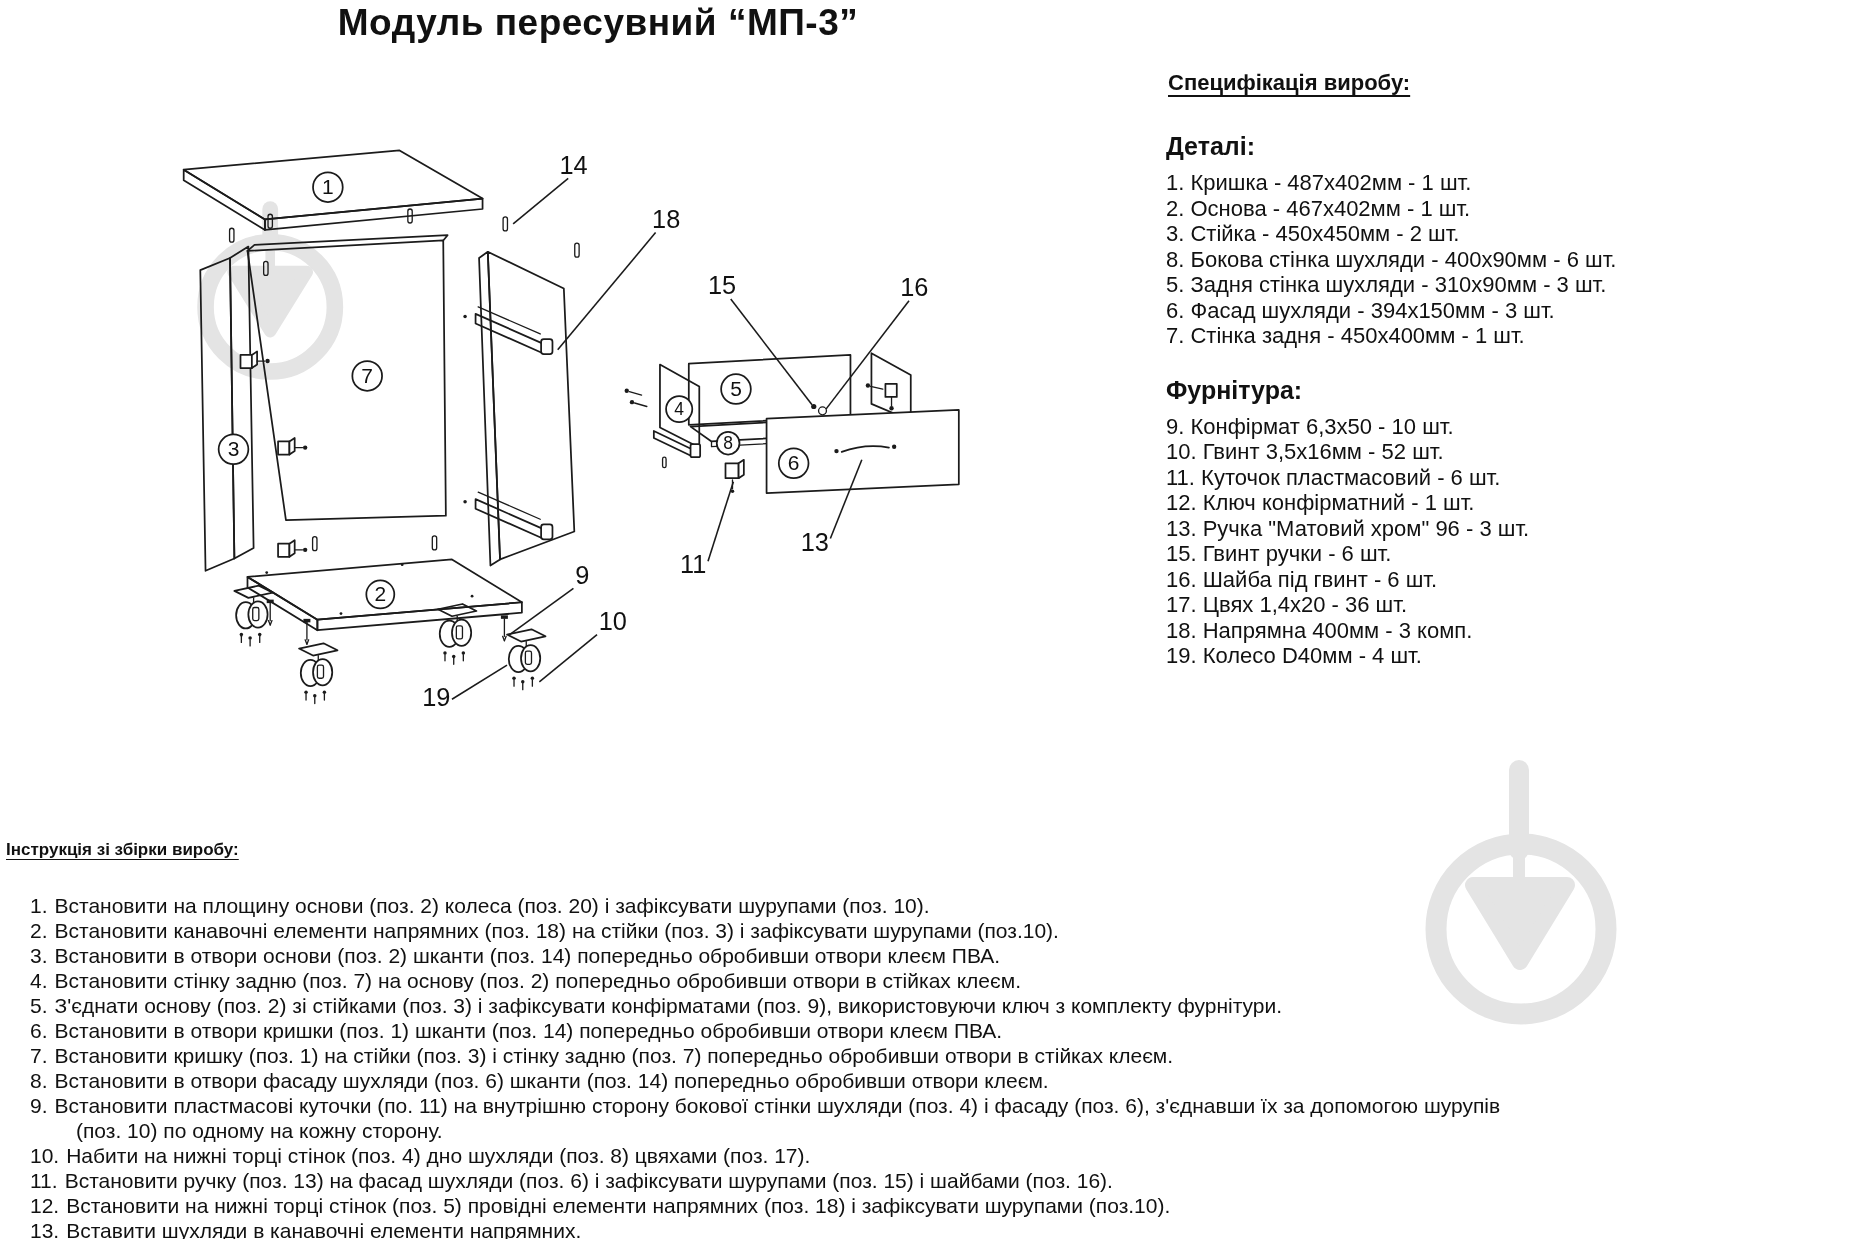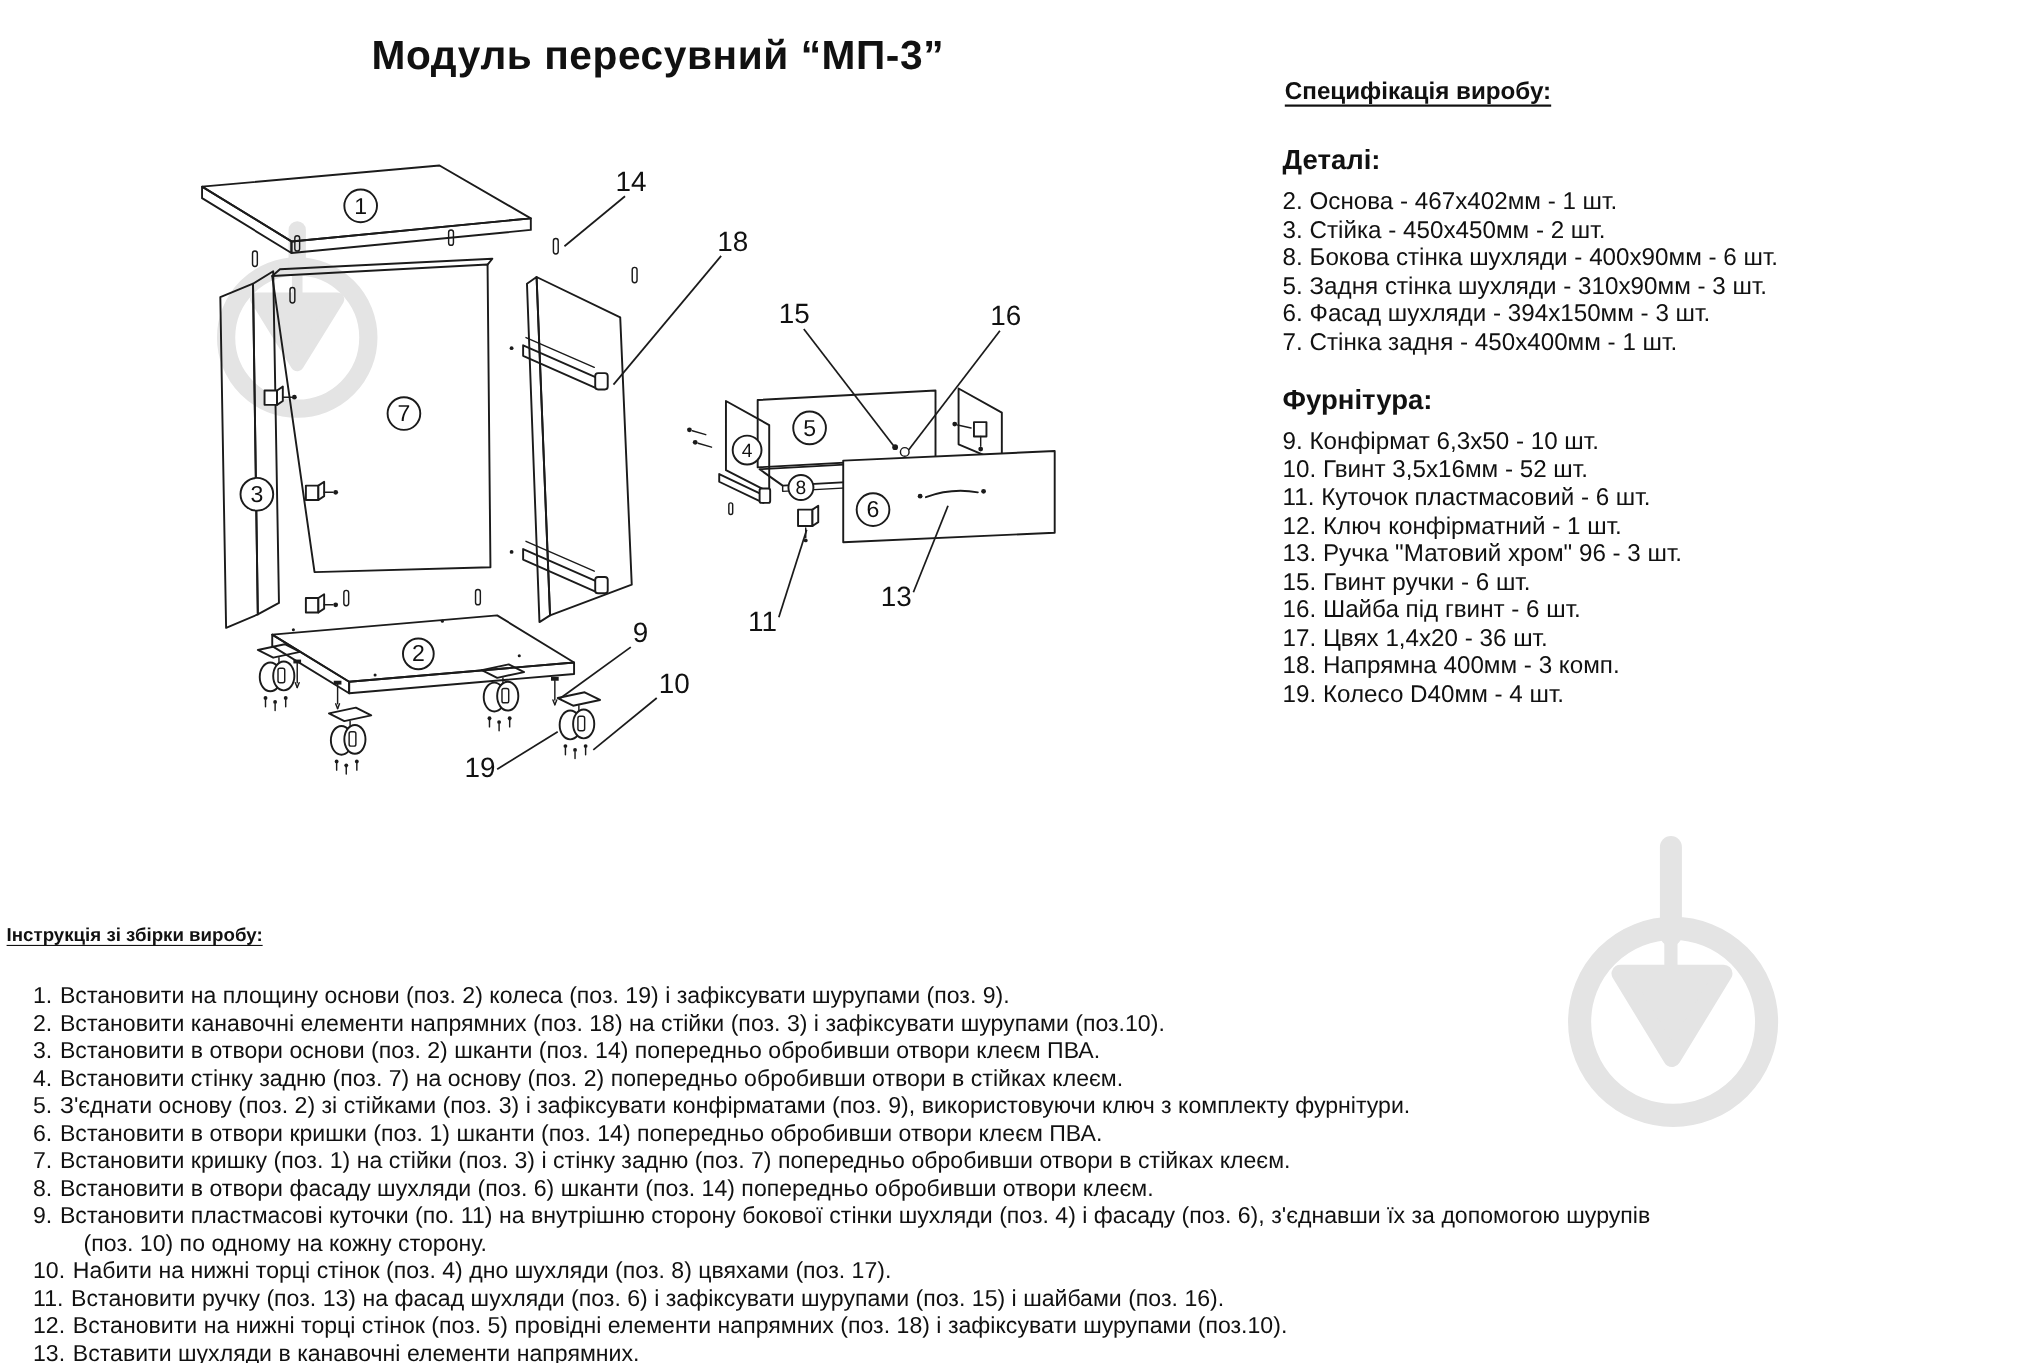--- a/index.html
+++ b/index.html
@@ -3,21 +3,21 @@
 <meta charset="utf-8">
 <style>
   html,body{margin:0;padding:0;}
   body{
     width:1857px;height:1239px;background:#ffffff;position:relative;overflow:hidden;
     font-family:"Liberation Sans", sans-serif;color:#111;
   }
   .abs{position:absolute;}
   .title{
     top:2px;left:0;width:1196px;text-align:center;
-    font-size:37px;font-weight:bold;letter-spacing:0.5px;margin-top:28px;
+    font-size:37px;font-weight:bold;letter-spacing:0.5px;
   }
   
   .spec{left:1166px;top:70px;width:690px;}
   .spec-heading{
     font-size:22px;font-weight:bold;text-decoration:underline;
     text-underline-offset:5px;margin:0 0 36px 2px;white-space:nowrap;
   }
   .sub-heading{font-size:25px;font-weight:bold;margin:0 18px 9px 0;}
   .hw-heading{margin-top:27px;}
   .spec-line{font-size:22px;line-height:25.5px;white-space:nowrap;}
@@ -263,20 +263,21 @@
     <line class="ldr" x1="930" y1="598" x2="966" y2="508"></line>
     <text class="lnum" x="896" y="612">13</text>
   </g>
 </svg>
 
 <div class="abs spec">
   <div class="spec-heading">Специфікація виробу:</div>
 
   <div class="sub-heading">Деталі:</div>
   <div>
+    <div class="spec-line">1. Кришка - 487х402мм - 1 шт.</div>
     <div class="spec-line">2. Основа - 467х402мм - 1 шт.</div>
     <div class="spec-line">3. Стійка - 450х450мм - 2 шт.</div>
     <div class="spec-line">8. Бокова стінка шухляди - 400х90мм - 6 шт.</div>
     <div class="spec-line">5. Задня стінка шухляди - 310х90мм - 3 шт.</div>
     <div class="spec-line">6. Фасад шухляди - 394х150мм - 3 шт.</div>
     <div class="spec-line">7. Стінка задня - 450х400мм - 1 шт.</div>
   </div>
 
   <div class="sub-heading hw-heading">Фурнітура:</div>
   <div>
@@ -289,21 +290,21 @@
     <div class="spec-line">16. Шайба під гвинт - 6 шт.</div>
     <div class="spec-line">17. Цвях 1,4х20 - 36 шт.</div>
     <div class="spec-line">18. Напрямна 400мм - 3 комп.</div>
     <div class="spec-line">19. Колесо D40мм - 4 шт.</div>
   </div>
 </div>
 
 <div class="abs ins-heading">Інструкція зі збірки виробу:</div>
 
 <div class="abs ins-list">
-  <div class="ins-item"><span class="num">1.</span><span>Встановити на площину основи (поз. 2) колеса (поз. 19) і зафіксувати шурупами (поз. 9).</span></div>
+  <div class="ins-item"><span class="num">1.</span><span>Встановити на площину основи (поз. 2) колеса (поз. 20) і зафіксувати шурупами (поз. 10).</span></div>
   <div class="ins-item"><span class="num">2.</span><span>Встановити канавочні елементи напрямних (поз. 18) на стійки (поз. 3) і зафіксувати шурупами (поз.10).</span></div>
   <div class="ins-item"><span class="num">3.</span><span>Встановити в отвори основи (поз. 2) шканти (поз. 14) попередньо обробивши отвори клеєм ПВА.</span></div>
   <div class="ins-item"><span class="num">4.</span><span>Встановити стінку задню (поз. 7) на основу (поз. 2) попередньо обробивши отвори в стійках клеєм.</span></div>
   <div class="ins-item"><span class="num">5.</span><span>З'єднати основу (поз. 2) зі стійками (поз. 3) і зафіксувати конфірматами (поз. 9), використовуючи ключ з комплекту фурнітури.</span></div>
   <div class="ins-item"><span class="num">6.</span><span>Встановити в отвори кришки (поз. 1) шканти (поз. 14) попередньо обробивши отвори клеєм ПВА.</span></div>
   <div class="ins-item"><span class="num">7.</span><span>Встановити кришку (поз. 1) на стійки (поз. 3) і стінку задню (поз. 7) попередньо обробивши отвори в стійках клеєм.</span></div>
   <div class="ins-item"><span class="num">8.</span><span>Встановити в отвори фасаду шухляди (поз. 6) шканти (поз. 14) попередньо обробивши отвори клеєм.</span></div>
   <div class="ins-item"><span class="num">9.</span><span>Встановити пластмасові куточки (по. 11) на внутрішню сторону бокової стінки шухляди (поз. 4) і фасаду (поз. 6), з'єднавши їх за допомогою шурупів (поз. 10) по одному на кожну сторону.</span></div>
   <div class="ins-item"><span class="num">10.</span><span>Набити на нижні торці стінок (поз. 4) дно шухляди (поз. 8) цвяхами (поз. 17).</span></div>
   <div class="ins-item"><span class="num">11.</span><span>Встановити ручку (поз. 13) на фасад шухляди (поз. 6) і зафіксувати шурупами (поз. 15) і шайбами (поз. 16).</span></div>

